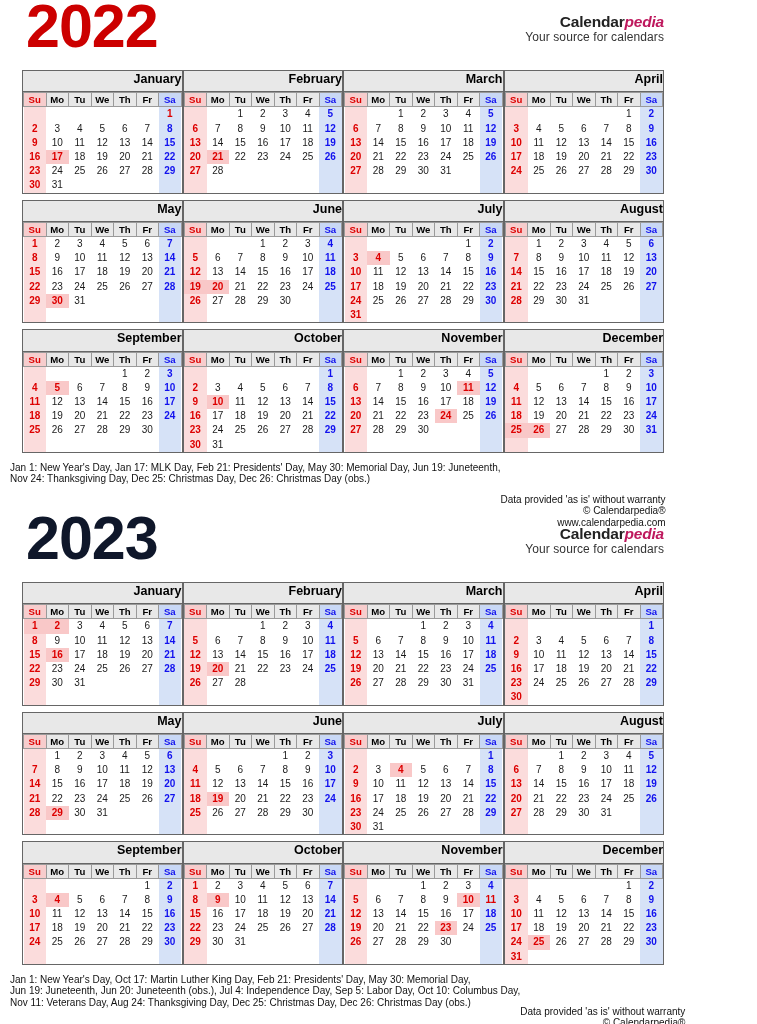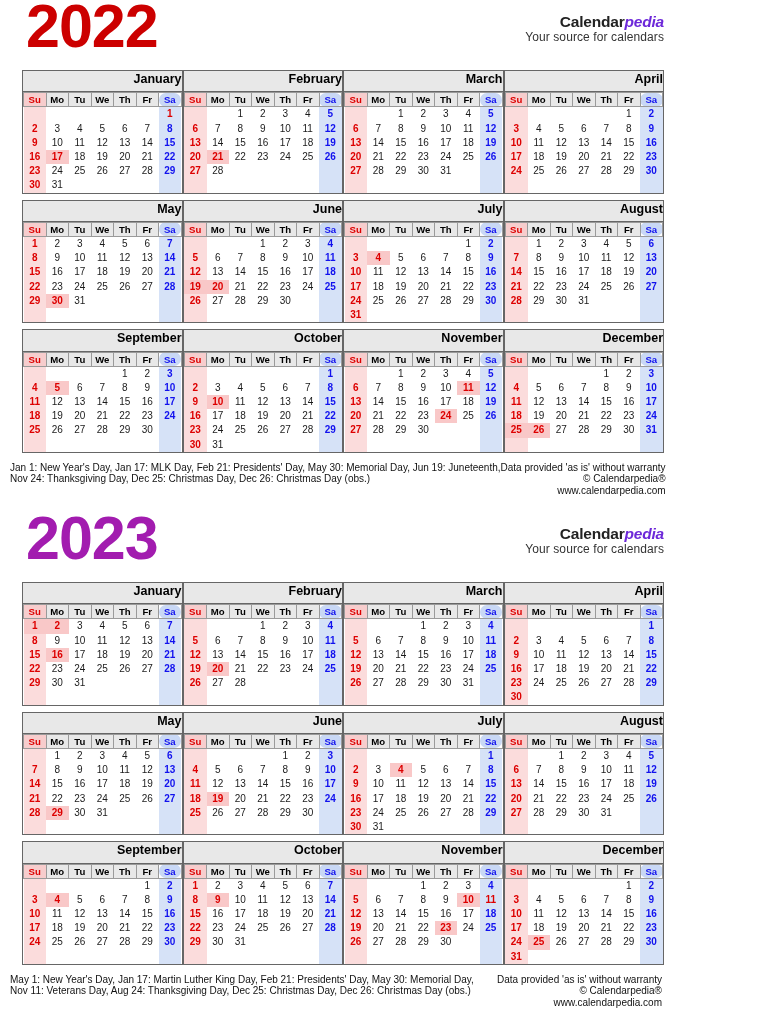--- a/index.html
+++ b/index.html
@@ -29,37 +29,37 @@
     position: absolute;
     left: 26px;
     top: -4px;
     font-size: 61px;
     font-weight: bold;
     letter-spacing: -1px;
     line-height: 1;
     font-family: "Liberation Sans", sans-serif;
   }
   .year-2022 .year-title { color: #cc0000; }
-  .year-2023 .year-title { color: #a21caf; }
+  .year-2023 .year-title { color: #0f172a; }
 
   .logo {
     position: absolute;
     right: 22px;
     top: 14px;
     text-align: right;
     line-height: 1.05;
   }
   .logo-main {
     font-size: 15.5px;
     font-weight: bold;
     color: #222222;
     letter-spacing: -0.2px;
   }
   .logo-main .pedia {
-    color: #6d28d9;
+    color: #be185d;
     font-style: italic;
   }
   .logo-sub {
     font-size: 12px;
     color: #333333;
     margin-top: 1px;
     letter-spacing: 0.1px;
   }
 
   .months-grid {
@@ -95,21 +95,21 @@
     font-weight: bold;
     background: #e8e8e8;
     border: 1px solid #9a9a9a;
     height: 13px;
     line-height: 13px;
     padding: 0;
     text-align: center;
     color: #000000;
   }
   table.cal th.su { color: #dd0000; background: #f7cdcd; margin-top: 39px; }
-  table.cal th.sa { color: #1111ee; background: #c9d8f5; border-radius: 7px; }
+  table.cal th.sa { color: #1111ee; background: #c9d8f5; }
   table.cal td {
     font-size: 10px;
     height: 14.2px;
     line-height: 14.2px;
     padding: 0;
     text-align: center;
     border: none;
     color: #1a1a1a;
   }
   table.cal td.col-su { background: #fbdcdc; color: #dd0000; font-weight: bold; }
@@ -123,21 +123,21 @@
   .footer {
     display: flex;
     justify-content: space-between;
     align-items: flex-start;
     padding: 3px 24px 0 10px;
     font-size: 10px;
     line-height: 11.6px;
     color: #111111;
   }
   .footer-left { max-width: 520px; }
-  .footer-right { text-align: right; }
+  .footer-right { text-align: right; margin-top: 32px; }
   .footer div { white-space: nowrap; }
 </style>
 </head>
 <body>
 
 <div id="root">
     <div class="year-block year-2022">
       <div class="year-header">
         <div class="year-title">2022</div>
         <div class="logo">
@@ -1904,21 +1904,22 @@
                   <td class="empty">&nbsp;</td>
                   <td class="col-sa empty">&nbsp;</td>
                 </tr>
               </tbody>
             </table>
           </div>
         </div>
       </div>
       <div class="footer">
         <div class="footer-left">
-          <div>May 1: New Year's Day, Jan 17: Martin Luther King Day, Feb 21: Presidents' Day, May 30: Memorial Day,</div>
+          <div>Jan 1: New Year's Day, Oct 17: Martin Luther King Day, Feb 21: Presidents' Day, May 30: Memorial Day,</div>
+          <div>Jun 19: Juneteenth, Jun 20: Juneteenth (obs.), Jul 4: Independence Day, Sep 5: Labor Day, Oct 10: Columbus Day,</div>
           <div>Nov 11: Veterans Day, Aug 24: Thanksgiving Day, Dec 25: Christmas Day, Dec 26: Christmas Day (obs.)</div>
         </div>
         <div class="footer-right">
           <div>Data provided 'as is' without warranty</div>
           <div>© Calendarpedia®</div>
           <div>www.calendarpedia.com</div>
         </div>
       </div>
     </div>
   </div>

